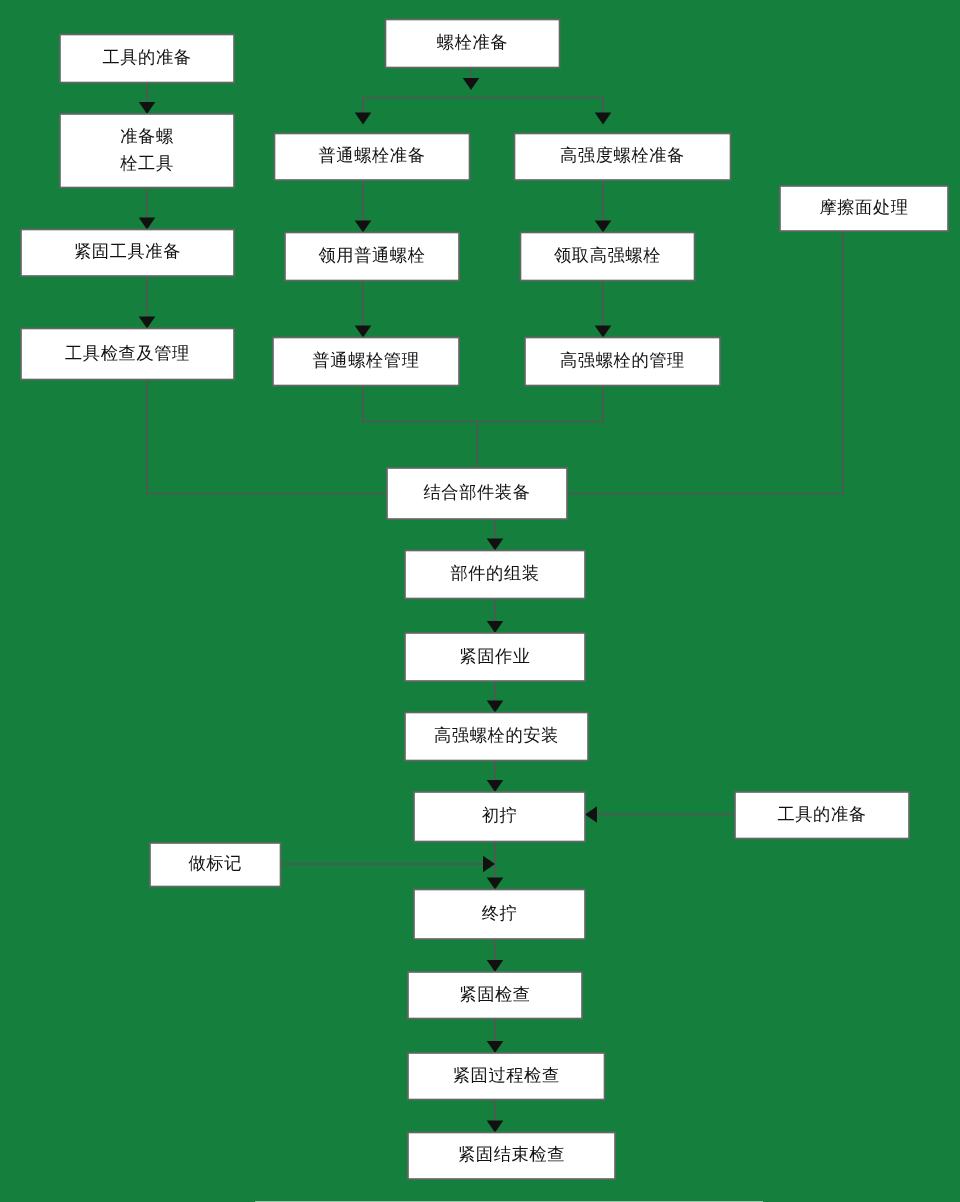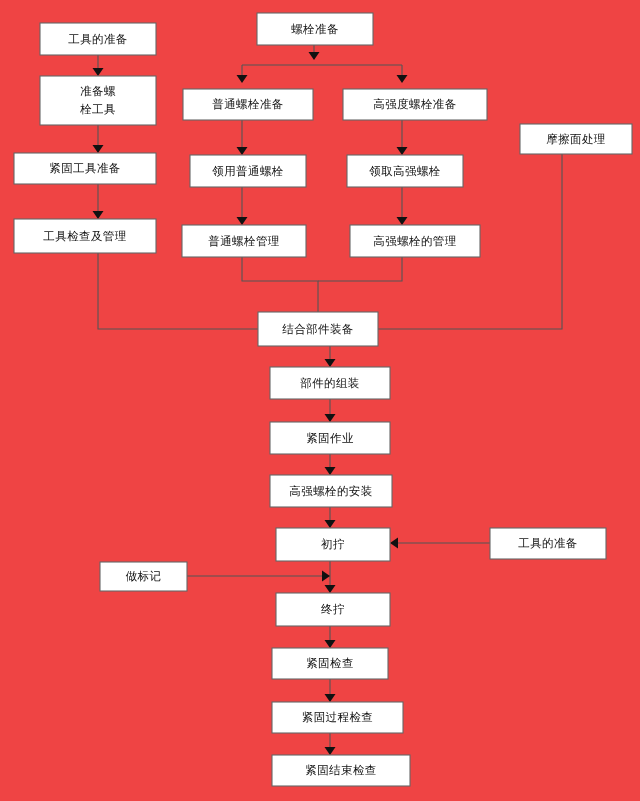--- a/index.html
+++ b/index.html
@@ -1,20 +1,20 @@
 <!DOCTYPE html>
 <html><head>
 <meta charset="utf-8">
 <style>
   html,body{margin:0;padding:0;background:#ffffff;}
   body{
     font-family:"DejaVu Sans","Liberation Sans",sans-serif;
     width:640px;height:801px;overflow:hidden;
   }
-  #flow-root{position:relative;width:640px;height:801px;background:#ef4444;}
+  #flow-root{position:relative;width:640px;height:801px;background:#15803d;}
   svg#flow-svg{position:absolute;left:0;top:0;width:640px;height:801px;}
   .node-rect{fill:#ffffff;stroke:#666666;stroke-width:1.1;}
   .node-label{
     font-family:"DejaVu Sans","Liberation Sans",sans-serif;
     font-size:11.5px;fill:#111111;text-anchor:middle;
     dominant-baseline:middle;
     letter-spacing:0.4px;
   }
   .conn{stroke:#555555;stroke-width:1.1;fill:none;}
   .conn-head{fill:#111111;stroke:none;}

